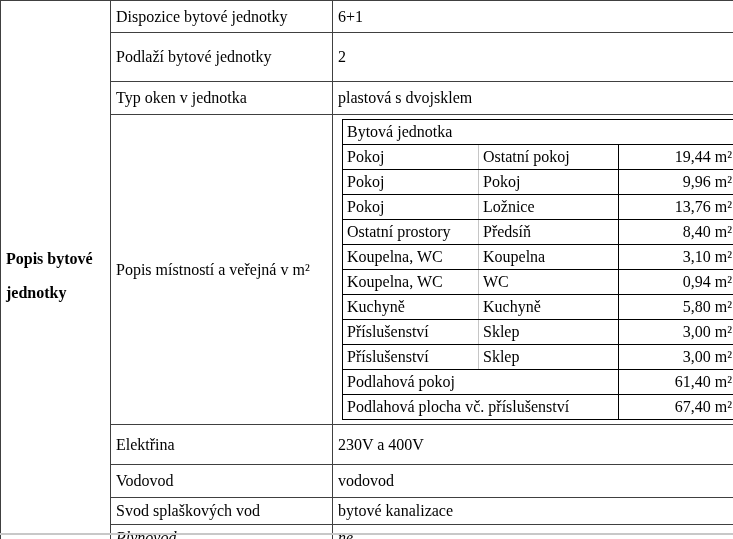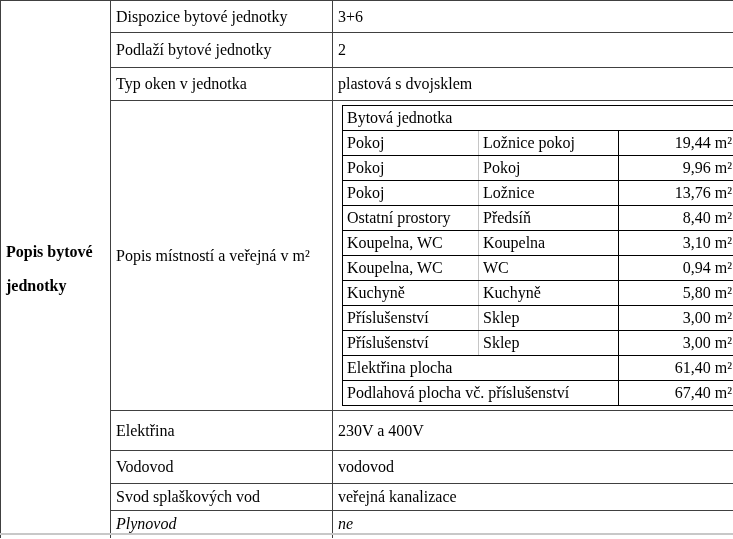--- a/index.html
+++ b/index.html
@@ -67,23 +67,23 @@
   <table class="outer">
     <colgroup>
       <col style="width:110px">
       <col style="width:222px">
       <col style="width:401px">
     </colgroup>
     <tbody>
       <tr style="height:32px">
         <td class="section wraps" rowspan="8" style="border-bottom:0">Popis bytové jednotky</td>
         <td>Dispozice bytové jednotky</td>
-        <td class="col3">3+6</td>
+        <td class="col3">6+1</td>
       </tr>
-      <tr style="height:35px">
+      <tr style="height:49px">
         <td>Podlaží bytové jednotky</td>
         <td class="col3">2</td>
       </tr>
       <tr style="height:33px">
         <td>Typ oken v jednotka</td>
         <td class="col3">plastová s dvojsklem</td>
       </tr>
       <tr style="height:308px">
         <td>Popis místností a veřejná v m²</td>
         <td class="col3 bigcell">
@@ -92,21 +92,21 @@
               <col style="width:136px">
               <col style="width:140px">
               <col style="width:118px">
             </colgroup>
             <tbody>
               <tr>
                 <td colspan="3">Bytová jednotka</td>
               </tr>
               <tr>
                 <td class="cat">Pokoj</td>
-                <td>Ložnice pokoj</td>
+                <td>Ostatní pokoj</td>
                 <td class="area">19,44 m²</td>
               </tr>
               <tr>
                 <td class="cat">Pokoj</td>
                 <td>Pokoj</td>
                 <td class="area">9,96 m²</td>
               </tr>
               <tr>
                 <td class="cat">Pokoj</td>
                 <td>Ložnice</td>
@@ -136,42 +136,42 @@
                 <td class="cat">Příslušenství</td>
                 <td>Sklep</td>
                 <td class="area">3,00 m²</td>
               </tr>
               <tr>
                 <td class="cat">Příslušenství</td>
                 <td>Sklep</td>
                 <td class="area">3,00 m²</td>
               </tr>
               <tr>
-                <td colspan="2">Elektřina plocha</td>
+                <td colspan="2">Podlahová pokoj</td>
                 <td class="area">61,40 m²</td>
               </tr>
               <tr>
                 <td colspan="2">Podlahová plocha vč. příslušenství</td>
                 <td class="area">67,40 m²</td>
               </tr>
             </tbody>
           </table>
         </td>
       </tr>
       <tr style="height:40px">
         <td>Elektřina</td>
         <td class="col3">230V a 400V</td>
       </tr>
       <tr style="height:33px">
         <td>Vodovod</td>
         <td class="col3">vodovod</td>
       </tr>
       <tr style="height:27px">
         <td>Svod splaškových vod</td>
-        <td class="col3">veřejná kanalizace</td>
+        <td class="col3">bytové kanalizace</td>
       </tr>
       <tr style="height:27px" class="last">
         <td>Plynovod</td>
         <td class="col3">ne</td>
       </tr>
     </tbody>
   </table>
   <div class="page-edge-line"></div>
 </div>
 

